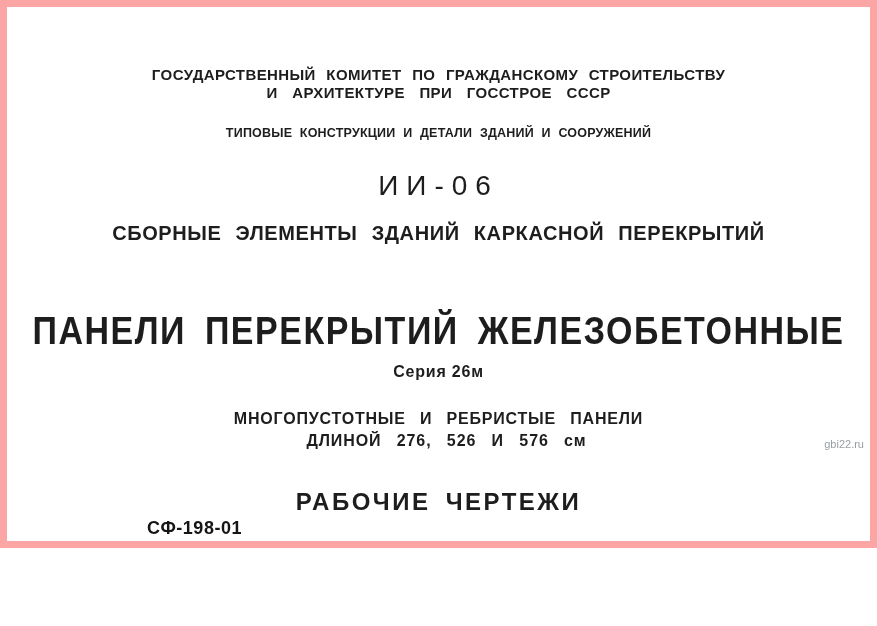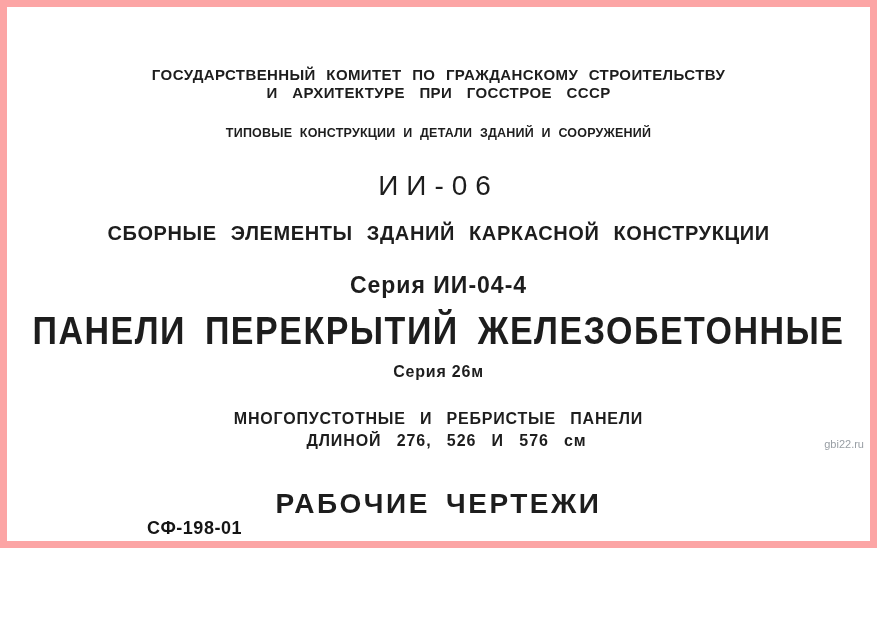--- a/index.html
+++ b/index.html
@@ -91,21 +91,21 @@
   .desc-2 {
     top: 425px;
     font-size: 16px;
     font-weight: 700;
     letter-spacing: 0.9px;
     word-spacing: 10px;
     padding-left: 8px;
   }
   .doc-type {
     top: 481px;
-    font-size: 28px;
+    font-size: 24px;
     font-weight: 600;
     letter-spacing: 2.5px;
     word-spacing: 6px;
   }
   .watermark {
     position: absolute;
     top: 431px;
     right: 6px;
     font-size: 11px;
     font-weight: 400;
@@ -144,23 +144,22 @@
 <div class="page">
 
   <div class="line hdr-1">ГОСУДАРСТВЕННЫЙ КОМИТЕТ ПО ГРАЖДАНСКОМУ СТРОИТЕЛЬСТВУ</div>
 
   <div class="line hdr-2">И АРХИТЕКТУРЕ ПРИ ГОССТРОЕ СССР</div>
 
   <div class="line collection">ТИПОВЫЕ КОНСТРУКЦИИ И ДЕТАЛИ ЗДАНИЙ И СООРУЖЕНИЙ</div>
 
   <div class="line doc-code">ИИ-06</div>
 
-  <div class="line doc-subtitle">СБОРНЫЕ ЭЛЕМЕНТЫ ЗДАНИЙ КАРКАСНОЙ КОНСТРУКЦИИ</div>
+  <div class="line doc-subtitle">СБОРНЫЕ ЭЛЕМЕНТЫ ЗДАНИЙ КАРКАСНОЙ ПЕРЕКРЫТИЙ</div>
 
-  <div class="line doc-series">Серия ИИ-04-4</div>
 
   <div class="line doc-title">ПАНЕЛИ ПЕРЕКРЫТИЙ ЖЕЛЕЗОБЕТОННЫЕ</div>
 
   <div class="line doc-issue">Серия 26м</div>
 
   <div class="line desc-1">МНОГОПУСТОТНЫЕ И РЕБРИСТЫЕ ПАНЕЛИ</div>
 
   <div class="line desc-2">ДЛИНОЙ 276, 526 И 576 см</div>
 
   <div class="watermark">gbi22.ru</div>

